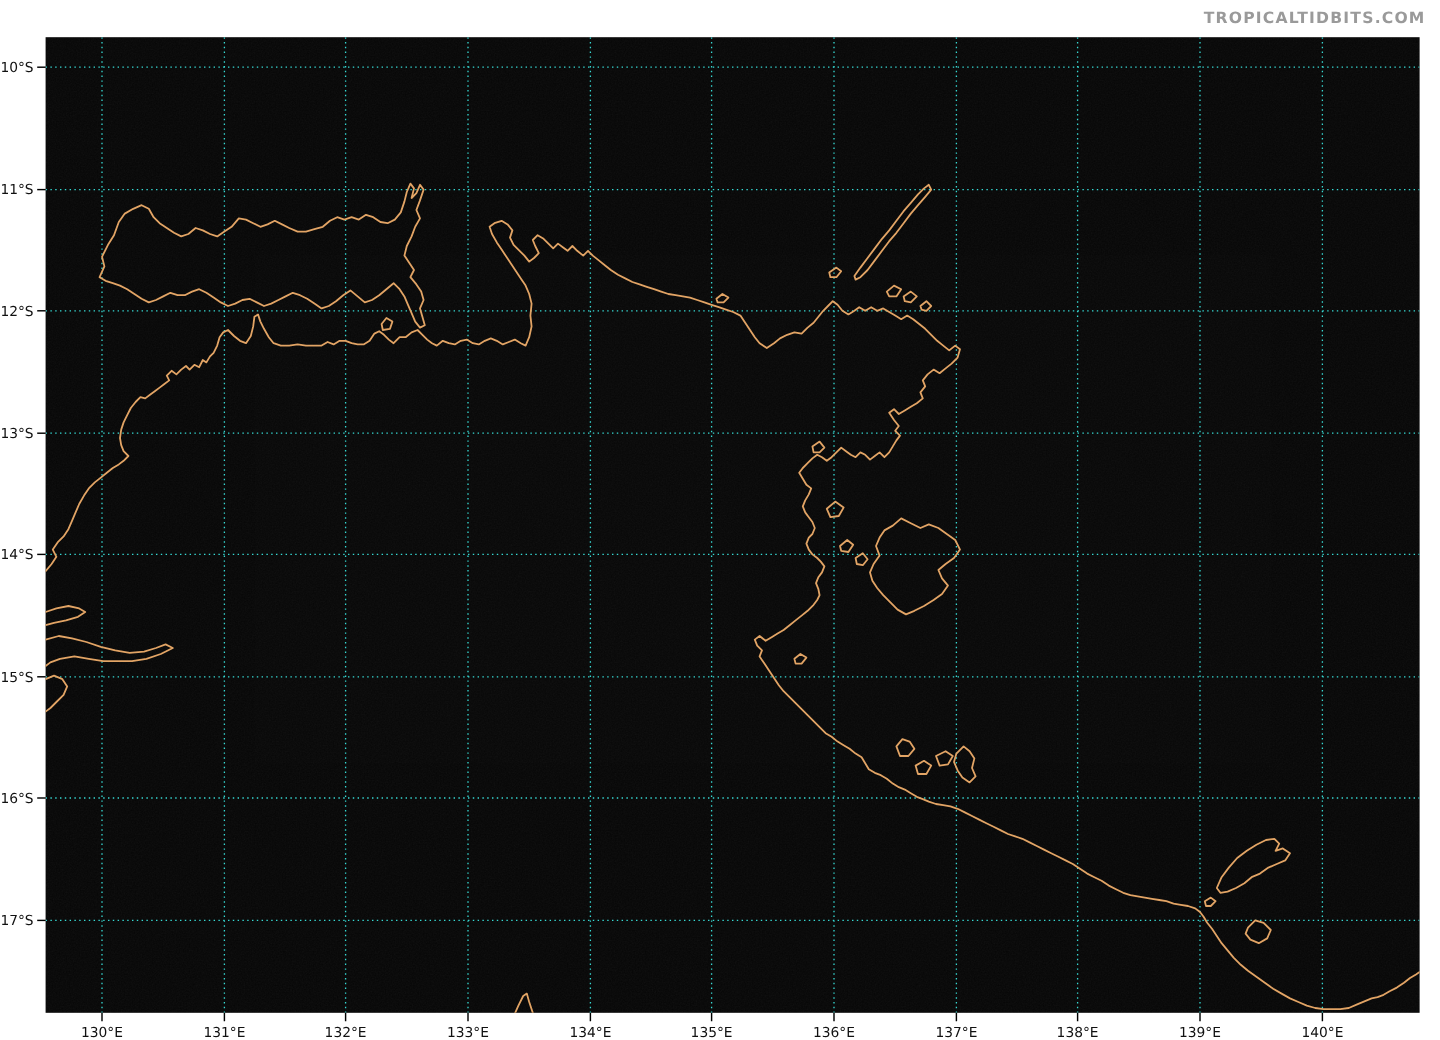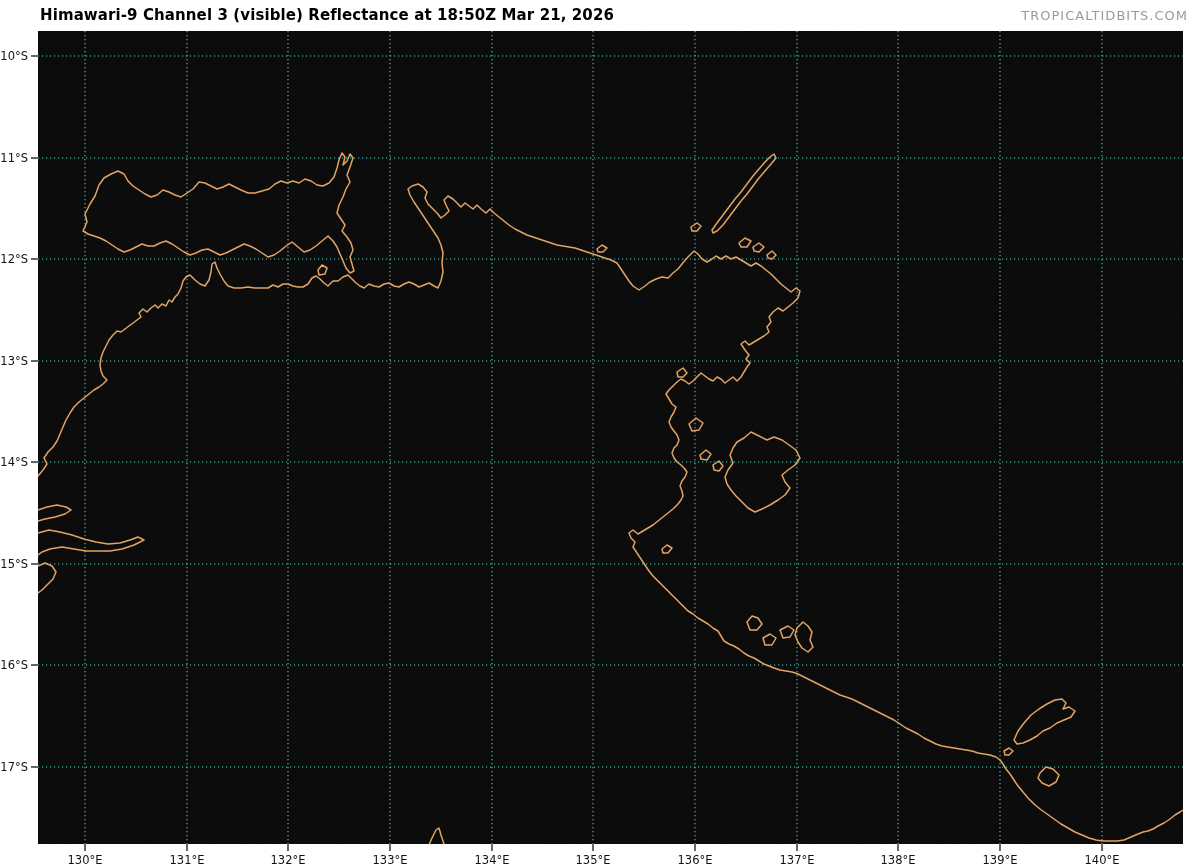--- a/index.html
+++ b/index.html
@@ -1,29 +1,28 @@
 <!DOCTYPE html>
 <html><head>
 <meta charset="utf-8">
 <style>
   html,body{margin:0;padding:0;background:#ffffff;}
   #page{position:relative;width:1200px;height:867px;background:#ffffff;
         font-family:"DejaVu Sans",sans-serif;overflow:hidden;}
   #title{position:absolute;left:40px;top:6px;font-size:15px;font-weight:bold;
          color:#000;letter-spacing:0.1px;white-space:nowrap;}
-  #watermark{position:absolute;right:12px;top:8px;font-size:13px;font-weight:normal;
+  #watermark{position:absolute;right:12px;top:8px;font-size:13px;font-weight:bold;
          color:#9a9a9a;letter-spacing:1px;white-space:nowrap;margin-left:44px;}
   #map-svg{position:absolute;left:0;top:0;}
   text{font-family:"DejaVu Sans",sans-serif;}
 </style>
 </head>
 <body>
 
 <div id="page">
-  <div id="title">Himawari-9 Channel 3 (visible) Reflectance at 18:50Z Mar 21, 2026</div>
   <div id="watermark">TROPICALTIDBITS.COM</div>
   <svg id="map-svg" width="1200" height="867" viewBox="0 0 1200 867">
       <defs>
         <clipPath id="map-clip">
           <rect x="38" y="31" width="1145" height="813"></rect>
         </clipPath>
         <filter id="speckle" x="0" y="0" width="100%" height="100%">
           <feTurbulence type="fractalNoise" baseFrequency="0.85" numOctaves="2" stitchTiles="stitch"></feTurbulence>
           <feColorMatrix type="saturate" values="0"></feColorMatrix>
         </filter>

